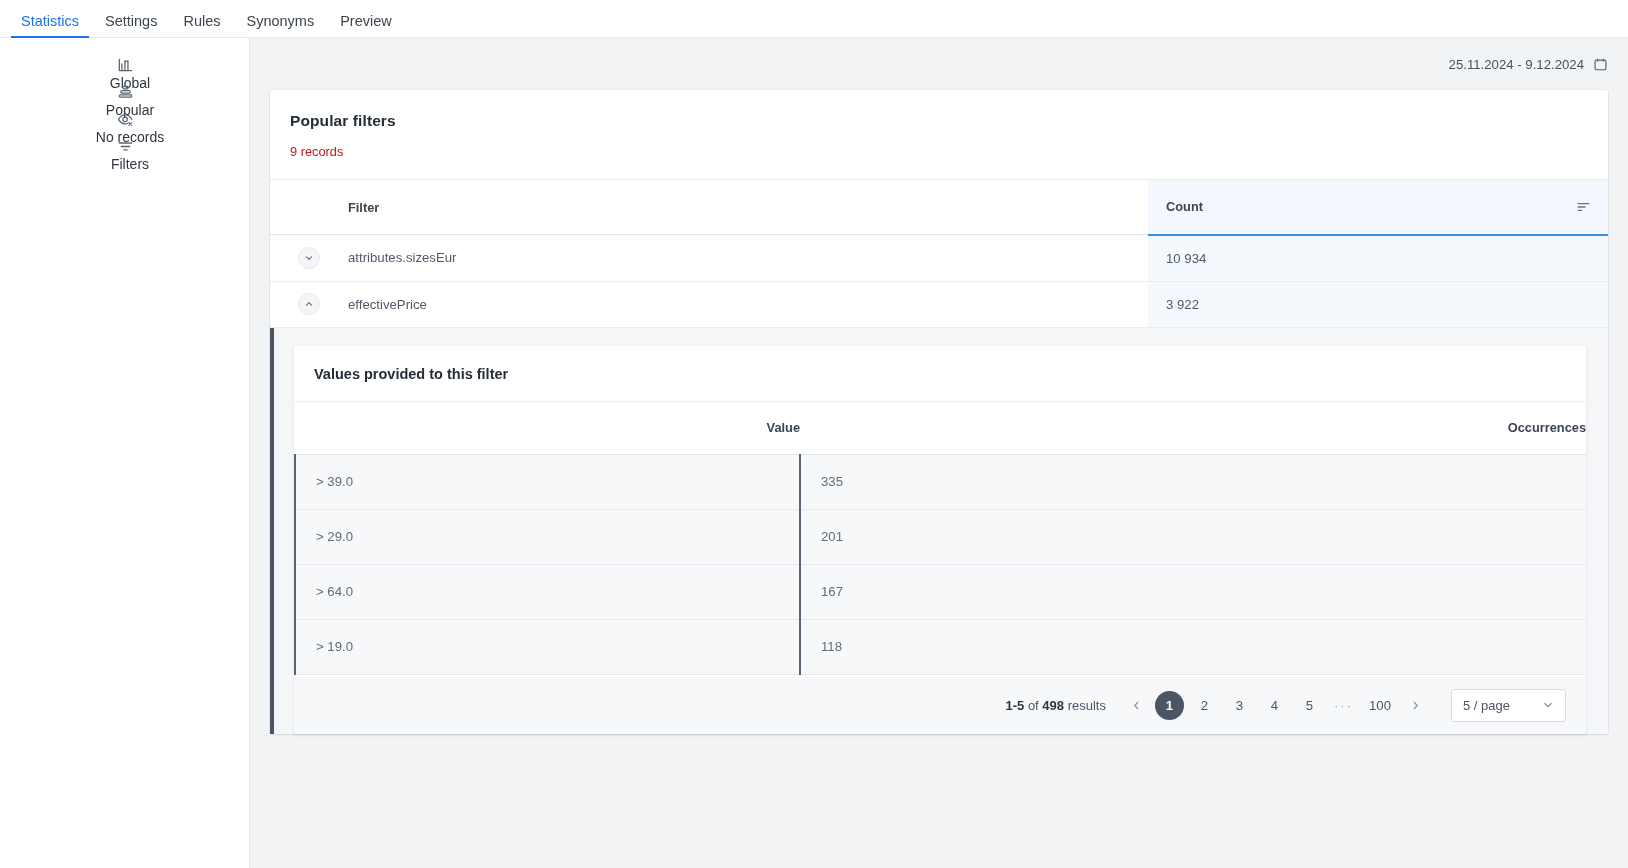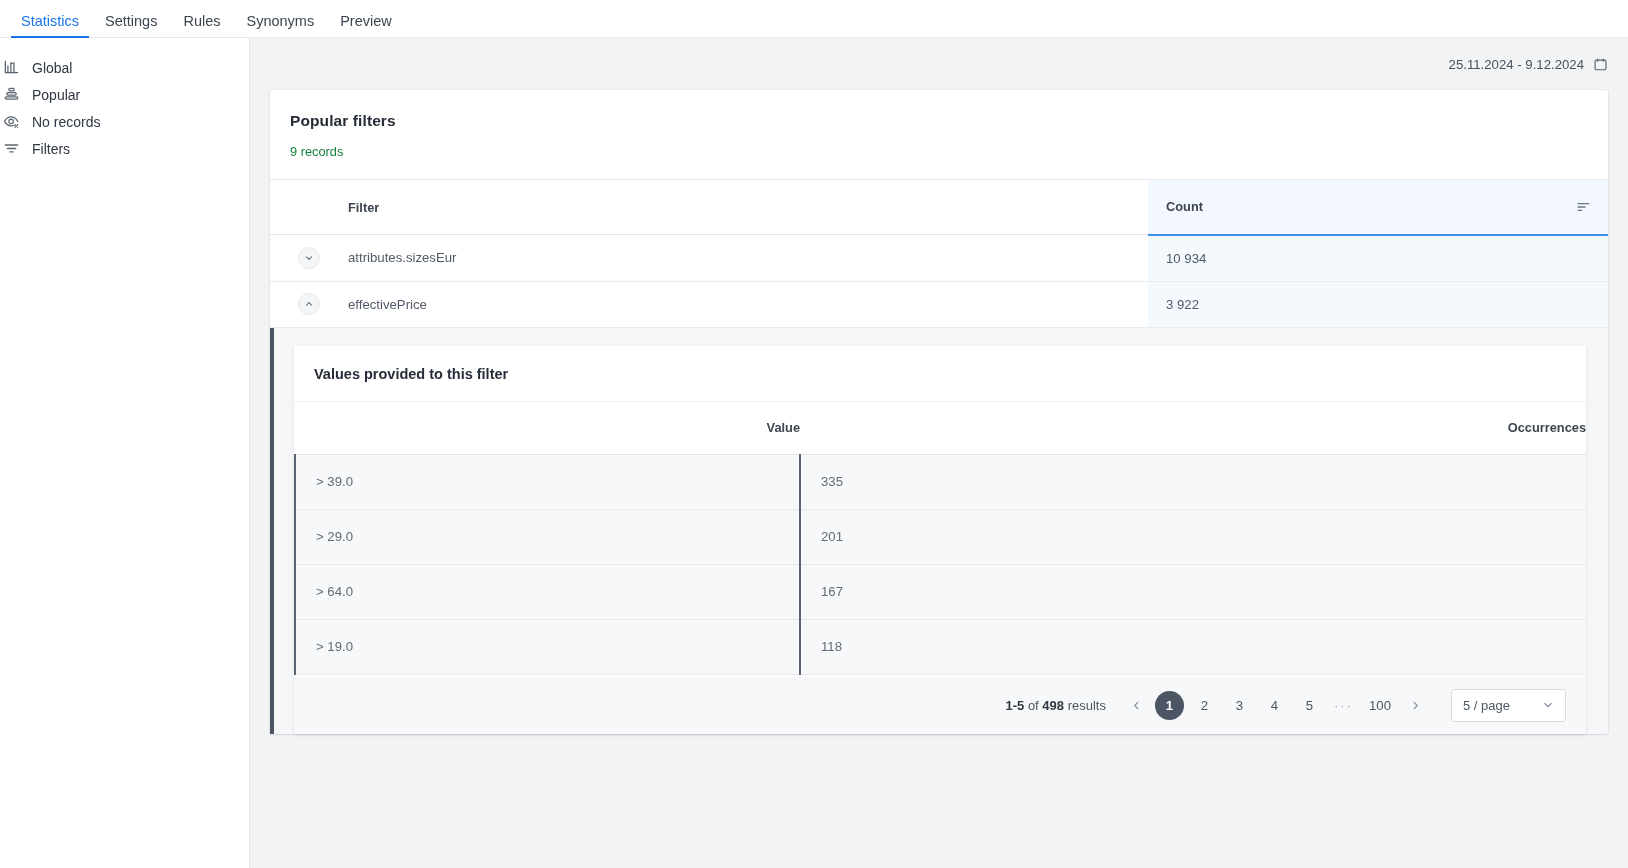--- a/index.html
+++ b/index.html
@@ -48,23 +48,25 @@
     width: 250px;
     flex: 0 0 250px;
     background: #ffffff;
     border-right: 1px solid #e6e8eb;
     padding-top: 16px;
   }
   .nav-item {
     display: flex;
     align-items: center;
     height: 27px;
+    padding-left: 11px;
     margin-bottom: 0;
     cursor: pointer;
     gap: 0;
+    flex-direction: column;
   }
   .nav-icon {
     width: 22px; height: 22px;
     flex: 0 0 22px;
     display: flex; align-items: center; justify-content: center;
     color: #5a6472;
     margin-right: 10px;
   }
   .nav-label { font-size: 14px; color: #2f3742; line-height: 1; }
 
@@ -95,21 +97,21 @@
     border-radius: 3px;
     box-shadow: 0 1px 2px rgba(20,30,45,.10), 0 0 0 1px rgba(20,30,45,.035);
     overflow: visible;
     position: relative;
   }
   .card-title {
     font-size: 15.5px; color: #252d38; font-weight: 600;
     padding: 22px 0 0 20px; letter-spacing: .1px;
   }
   .card-sub {
-    font-size: 12.8px; color: #15803d;
+    font-size: 12.8px; color: #b91c1c;
     padding: 14px 0 20px 20px;
   }
 
   
   table.t { width: 100%; border-collapse: collapse; table-layout: fixed; }
   .col-toggle { width: 78px; }
   .col-filter  { width: auto; }
   .col-count   { width: 460px; }
 
   .t thead th {

